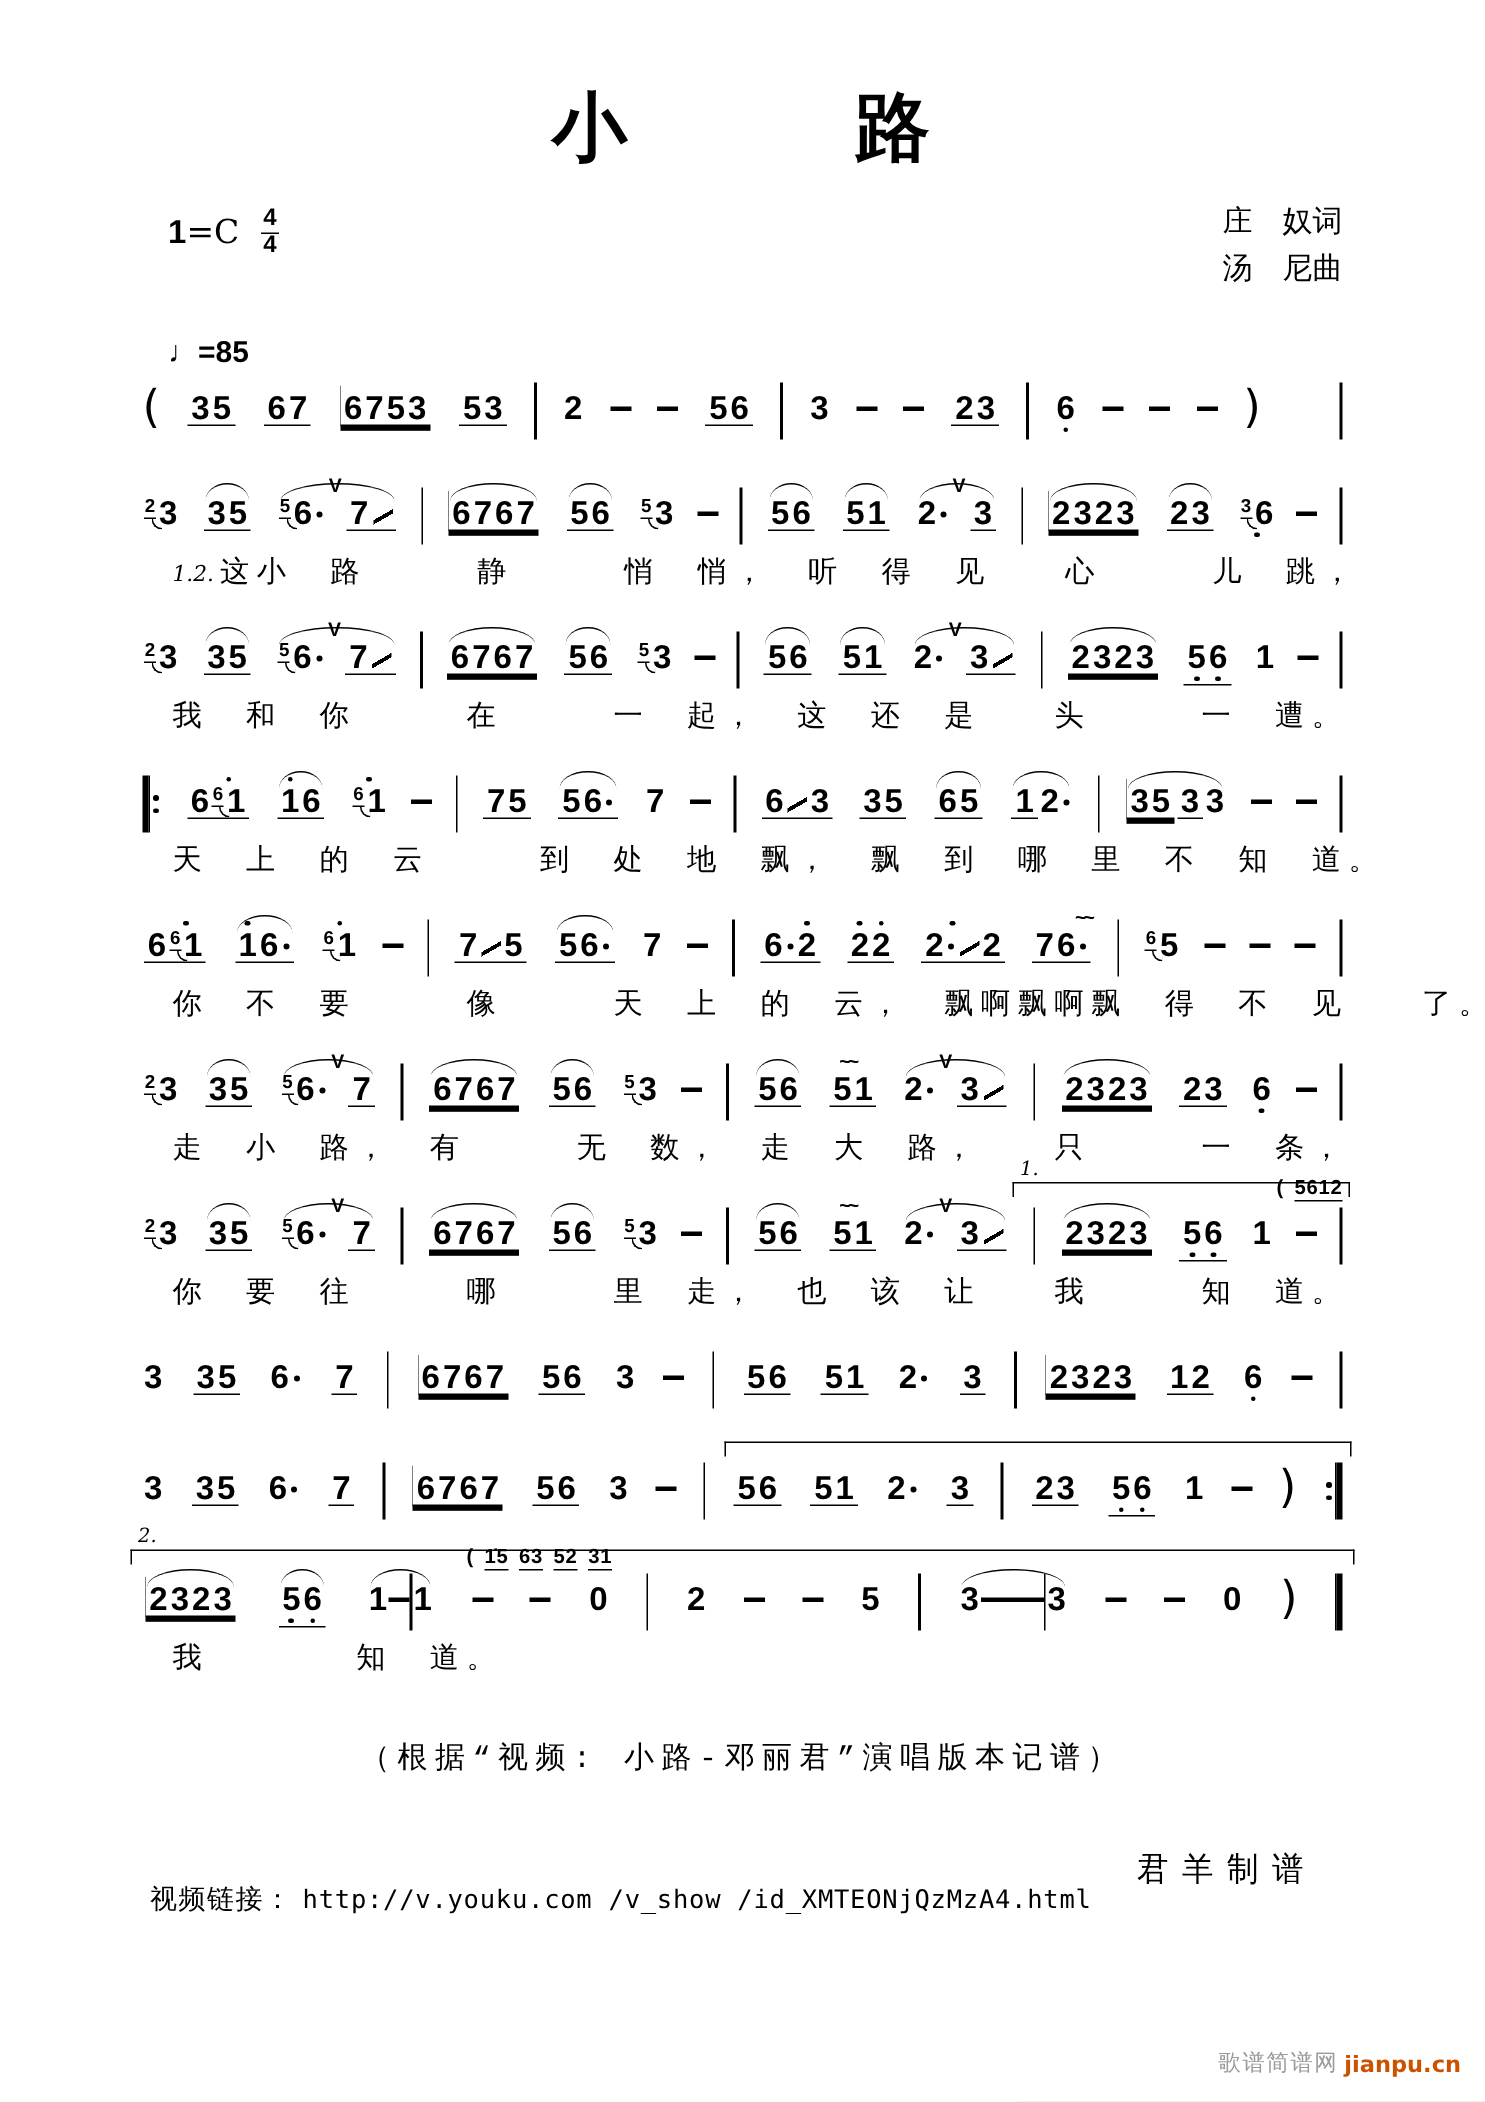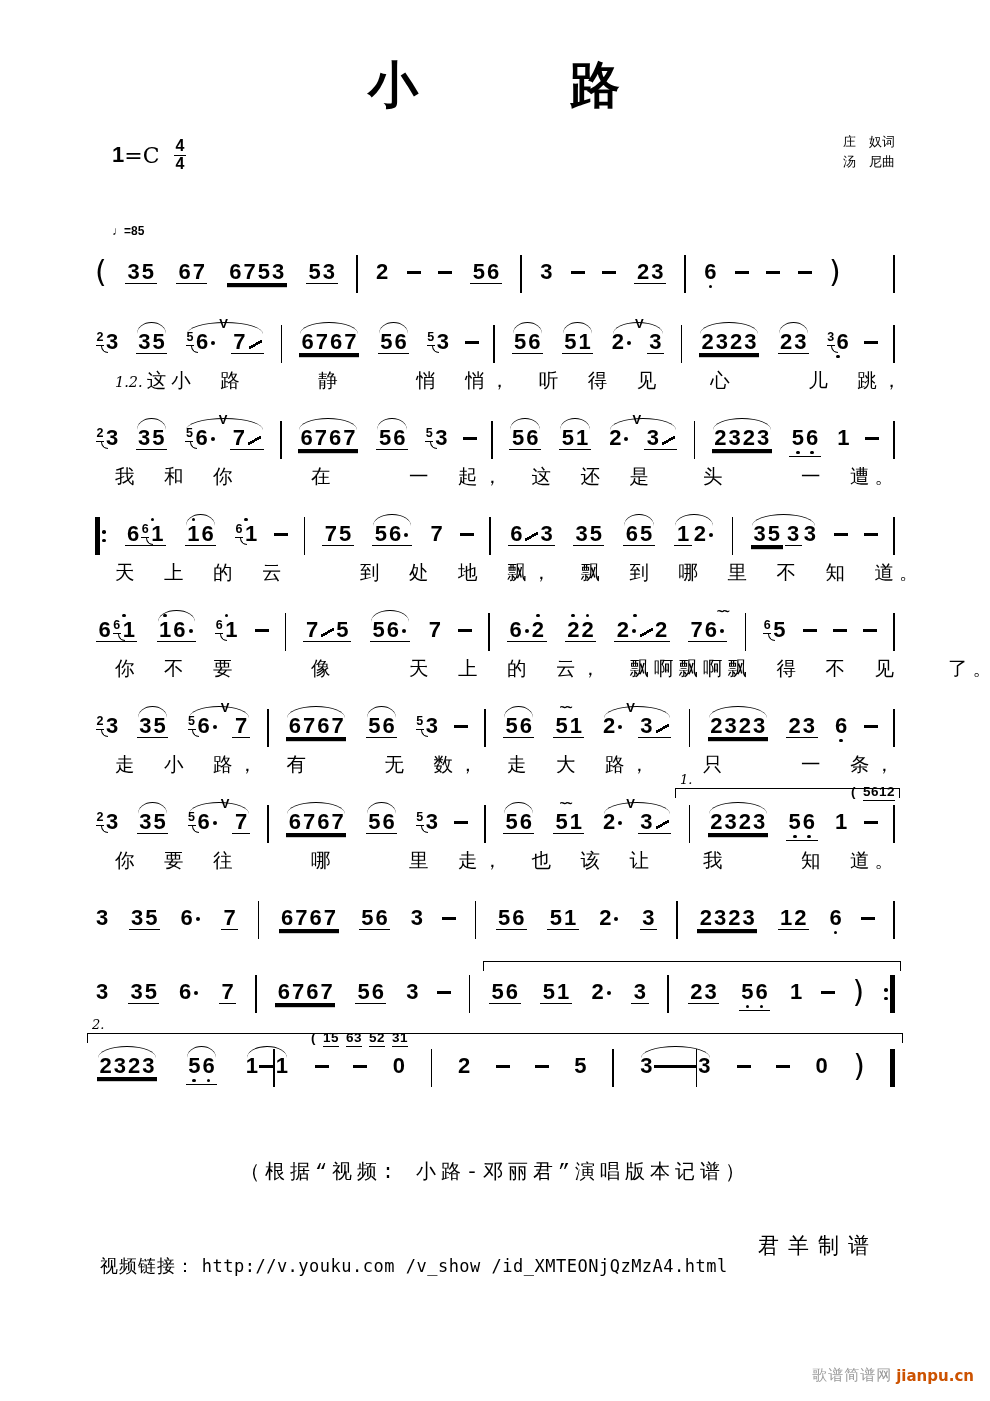--- a/index.html
+++ b/index.html
@@ -8,24 +8,24 @@
 
   
   .title{position:absolute;top:52px;left:0;width:100%;display:flex;justify-content:center;gap:150px;
          font-size:50px;font-weight:bold;font-family:"DejaVu Sans",sans-serif;letter-spacing:2px;}
   .keyrow{position:absolute;left:112px;top:138px;display:flex;align-items:center;font-family:"DejaVu Serif",serif;font-size:22px;}
   .keyrow .k1{font-weight:bold;font-family:"Liberation Sans",sans-serif;}
   .meter{display:inline-flex;flex-direction:column;align-items:center;margin-left:14px;font-weight:bold;
          font-family:"Liberation Sans",sans-serif;font-size:16px;line-height:1.05;}
   .meter .mtop{border-bottom:1.5px solid #000;padding:0 2px;}
   .credits{position:absolute;right:95px;top:132px;text-align:left;font-family:"DejaVu Serif",serif;
-           font-size:13px;line-height:1.55;}
+           font-size:20px;line-height:1.55;}
   .subtitle{position:absolute;top:176px;left:0;width:100%;text-align:center;
             font-family:"DejaVu Serif",serif;font-size:20px;letter-spacing:4px;}
-  .tempo{position:absolute;left:112px;top:224px;font-size:12px;font-weight:bold;text-align:right;}
+  .tempo{position:absolute;left:112px;top:224px;font-size:20px;font-weight:bold;text-align:right;}
 
   
   .score{position:absolute;left:95px;top:254px;width:800px;}
   .sys{position:relative;margin-bottom:26px;}
   .sys.nolyr{margin-bottom:34px;}
   .sys.first{margin-bottom:30px;}
   .line{display:flex;justify-content:space-between;align-items:flex-start;min-height:40px;}
 
   .note{display:inline-flex;flex-direction:column;align-items:center;position:relative;padding:0 1px;}
   .dt{height:7px;display:flex;align-items:center;justify-content:center;}
@@ -1982,20 +1982,21 @@
             <span class="dr">
               <b class="digit">0</b>
             </span>
           </span>
           <span class="paren">)</span>
           <span class="rep">
             <span class="bar"></span>
             <span class="bar thick"></span>
           </span>
         </div>
+        <div class="lyrics"><span>我　　　　知　道。</span></div>
       </div>
     </div>
 
   <div class="credit">（根据“视频: 小路-邓丽君”演唱版本记谱）</div>
 
   <div class="linkrow">
     <span>视频链接：</span>
     <span class="url">http://v.youku.com /v_show /id_XMTEONjQzMzA4.html</span>
   </div>
 

